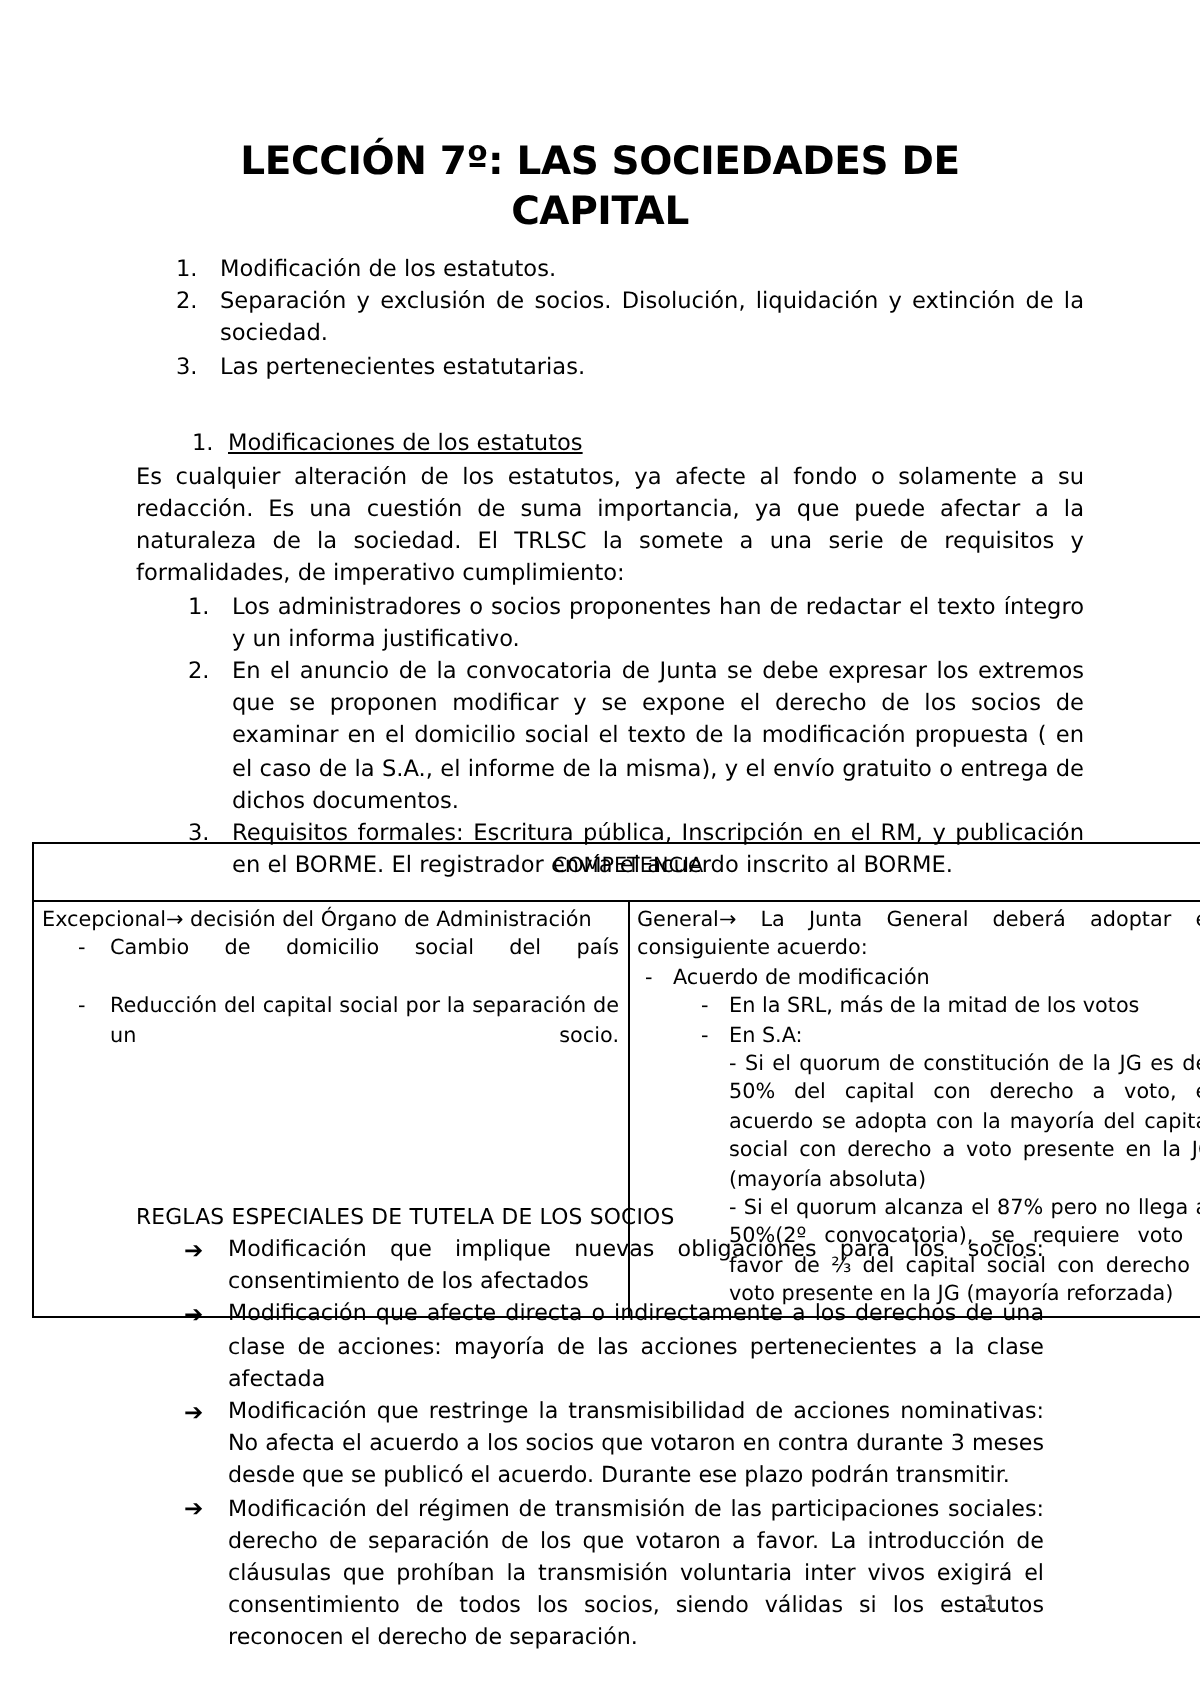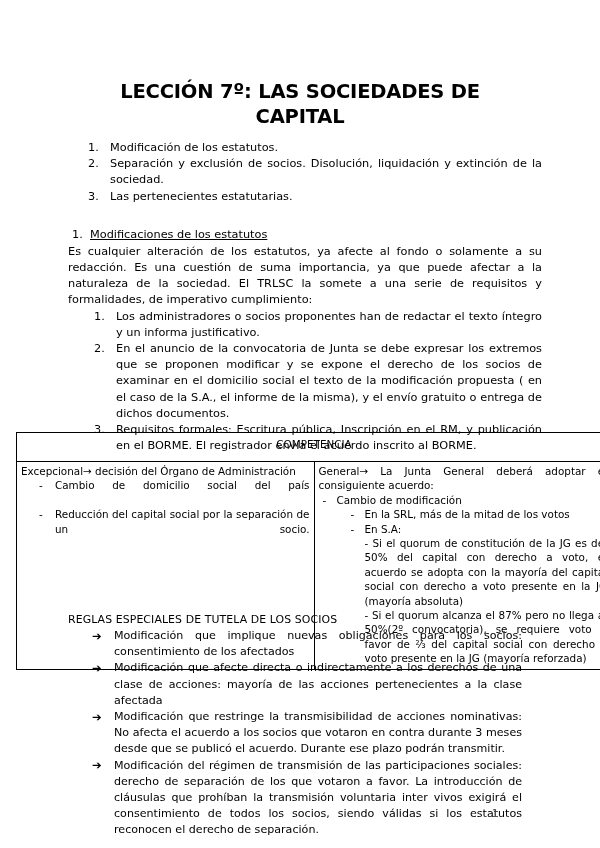--- a/index.html
+++ b/index.html
@@ -21,21 +21,21 @@
     height: 848px;
     box-sizing: border-box;
     padding: 0;
   }
   .doc-title {
     font-family: "DejaVu Sans", sans-serif;
     font-weight: bold;
     font-size: 19.5px;
     line-height: 25px;
     text-align: center;
-    margin: 11px;
+    margin: 0;
     padding: 68px 105px 0 105px;
     letter-spacing: -0.2px;
   }
   .toc {
     margin: 9px 0 0 0;
     padding: 0;
     list-style: none;
     font-size: 11.3px;
     line-height: 16.2px;
   }
@@ -48,21 +48,21 @@
   }
   .toc li .num {
     position: absolute;
     left: 0;
     top: 0;
   }
   .section-head {
     font-size: 11.3px;
     line-height: 16px;
     margin: 22px 11px 0 0;
-    padding-left: 72px;
+    padding-left: 96px;
   }
   .section-head .num {
     display: inline-block;
     width: 18px;
   }
   .section-head .underline {
     text-decoration: underline;
   }
   .body-para {
     font-size: 11.3px;
@@ -242,21 +242,21 @@
               <span class="dash">-</span>
               <span class="jfill">Reducción del capital social por la separación de un socio.</span>
             </span>
           </div>
         </td>
         <td class="col-right">
           <div class="tbl-lines">
             <span class="tline lv1">General→ La Junta General deberá adoptar el consiguiente acuerdo:</span>
             <span class="tline lv2">
               <span class="dash">-</span>
-              <span>Cambio de modificación</span>
+              <span>Acuerdo de modificación</span>
             </span>
             <span class="tline lv3">
               <span class="dash">-</span>
               <span>En la SRL, más de la mitad de los votos</span>
             </span>
             <span class="tline lv3">
               <span class="dash">-</span>
               <span>En S.A:</span>
             </span>
             <span class="tline lv4">- Si el quorum de constitución de la JG es del 50% del capital con derecho a voto, el acuerdo se adopta con la mayoría del capital social con derecho a voto presente en la JG (mayoría absoluta)</span>

